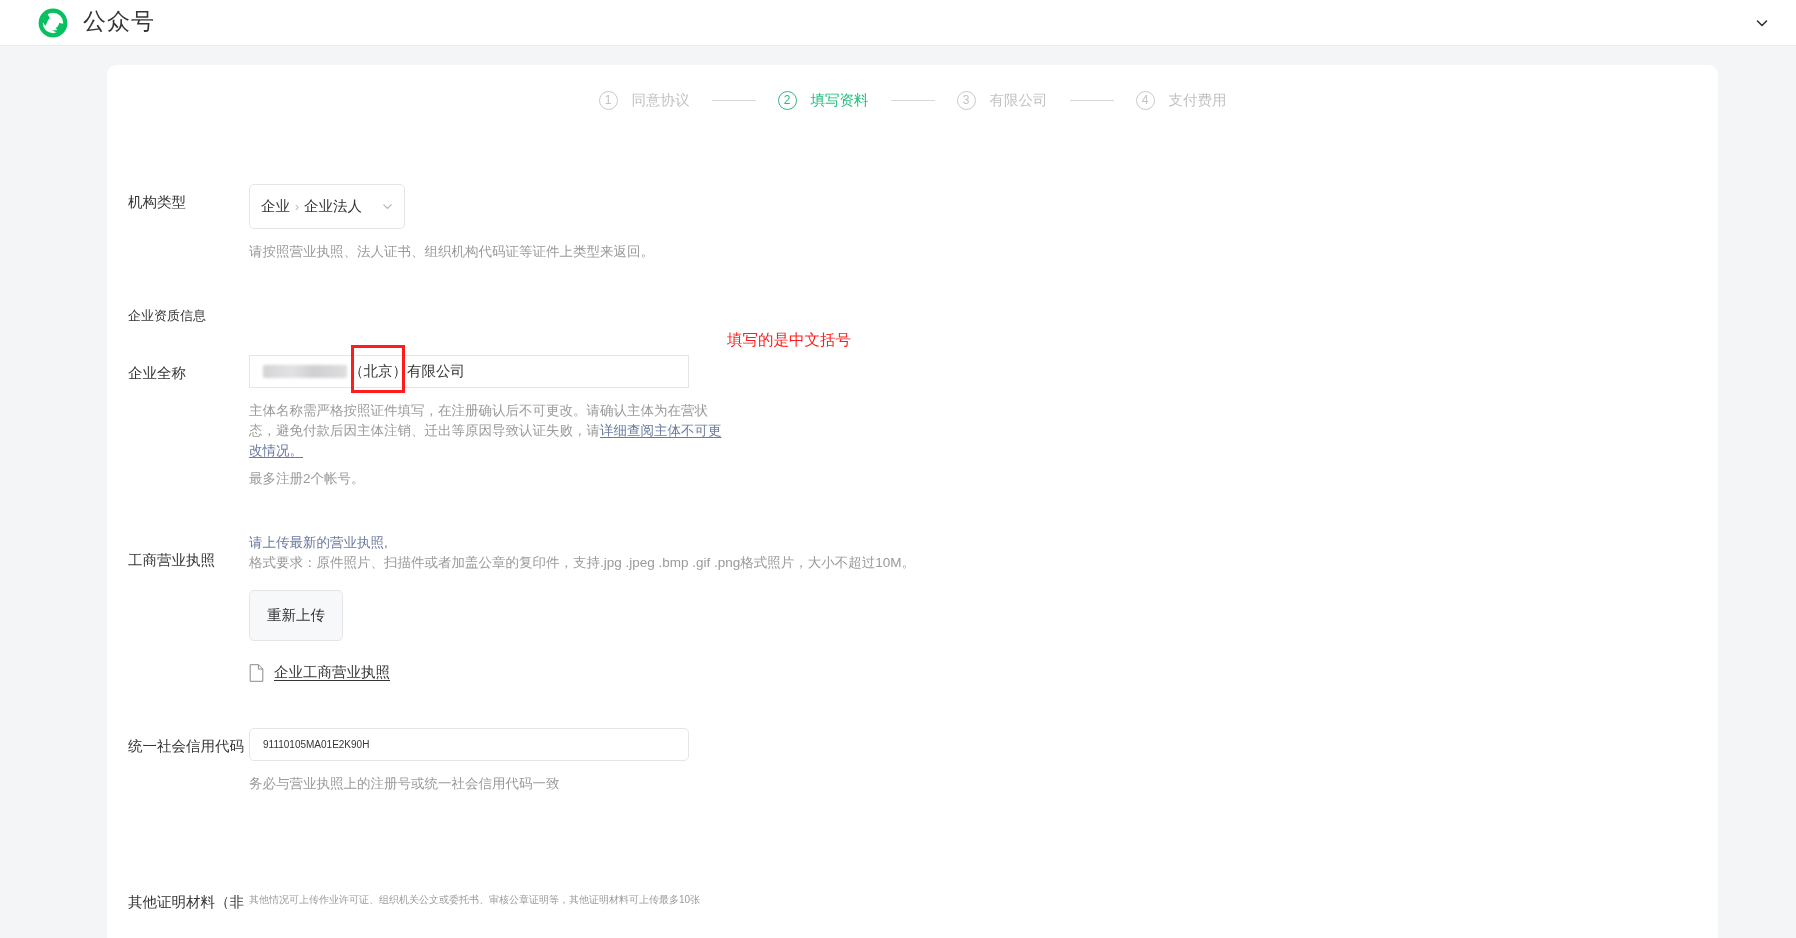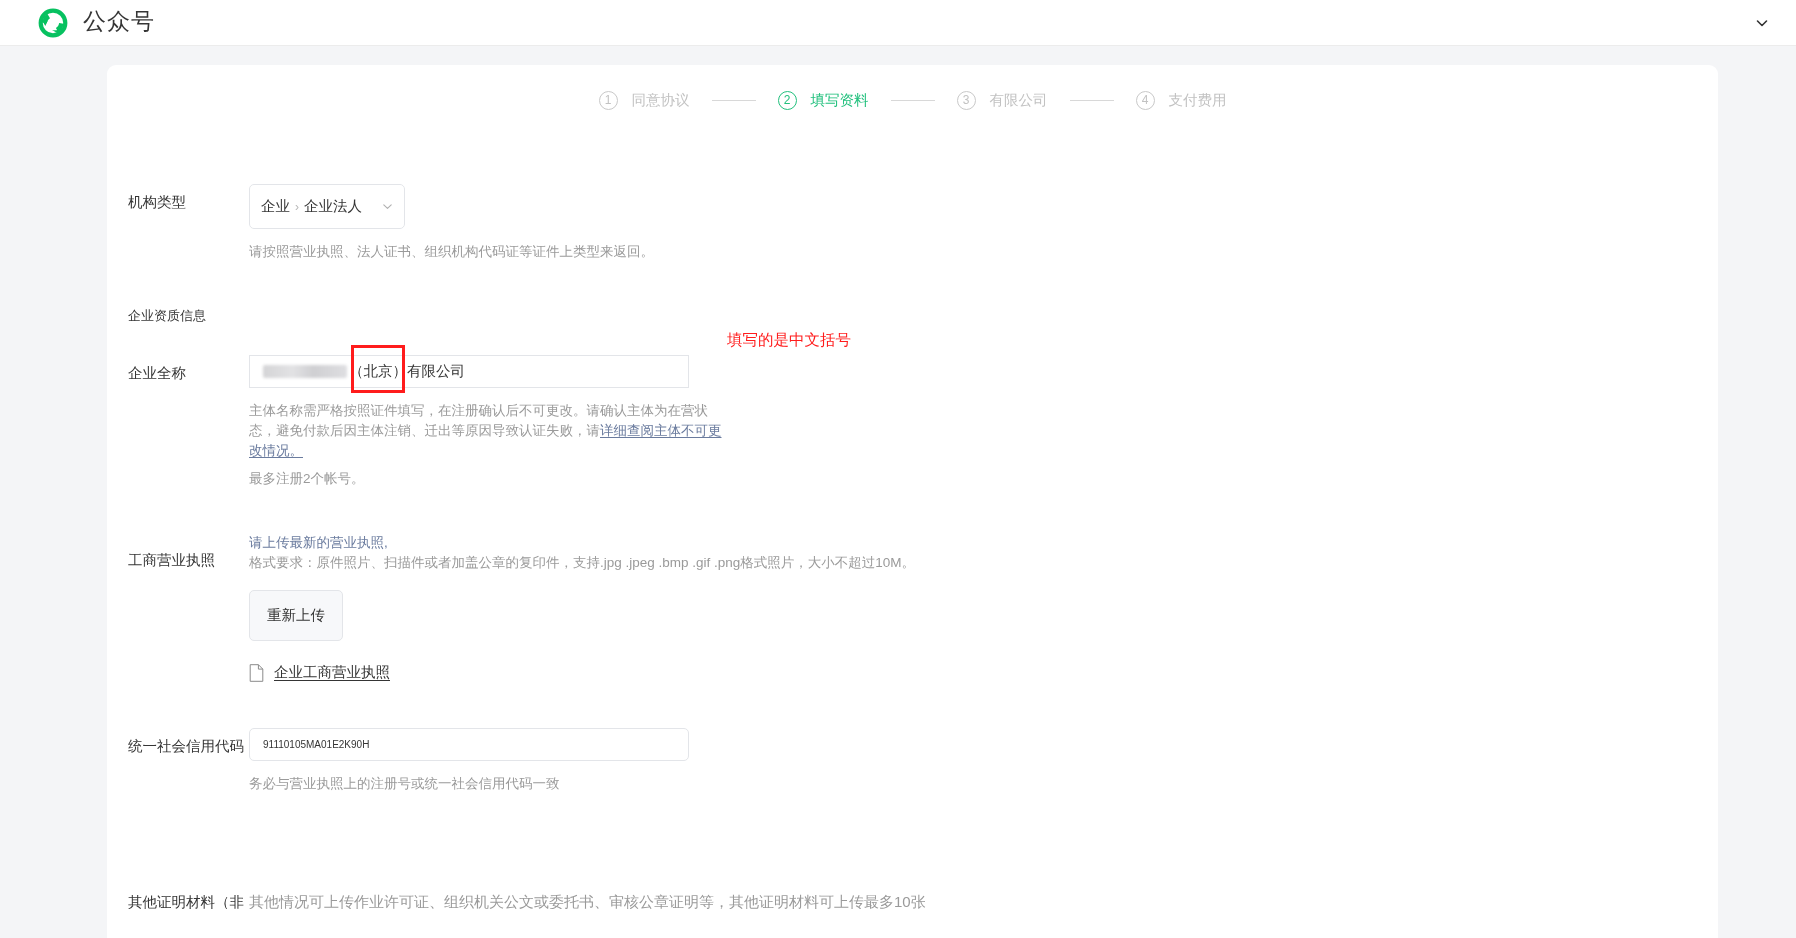--- a/index.html
+++ b/index.html
@@ -157,21 +157,21 @@
 
   .cutoff-row {
     position: absolute; left: 21px; top: 828px;
     display: flex; width: 100%;
     overflow: hidden; height: 16px;
   }
   .cutoff-label {
     width: 121px; flex: 0 0 121px;
     font-size: 14.5px; color: #353535;
   }
-  .cutoff-text { font-size: 15px; color: #9a9a9a; }
+  .cutoff-text { font-size: 10px; color: #9a9a9a; }
 </style>
 </head>
 <body>
 
 <div class="topbar">
   <div class="brand">
     <span class="brand-logo">
       <svg class="brand-logo" viewBox="0 0 34 34" xmlns="http://www.w3.org/2000/svg">
         <path d="M17 2.6a14.4 14.4 0 1 1 0 28.8 14.4 14.4 0 0 1 0-28.8zm0 4.2a10.2 10.2 0 1 0 0 20.4 10.2 10.2 0 0 0 0-20.4z" fill="#07c160"></path>
         <path d="M6.3 16.6c.2-3.6 2.2-6.8 5.2-8.6l2.5 4.2c-1.8 1.1-3 3-3.2 5.1l-4.5-.7z" fill="#07c160"></path>

